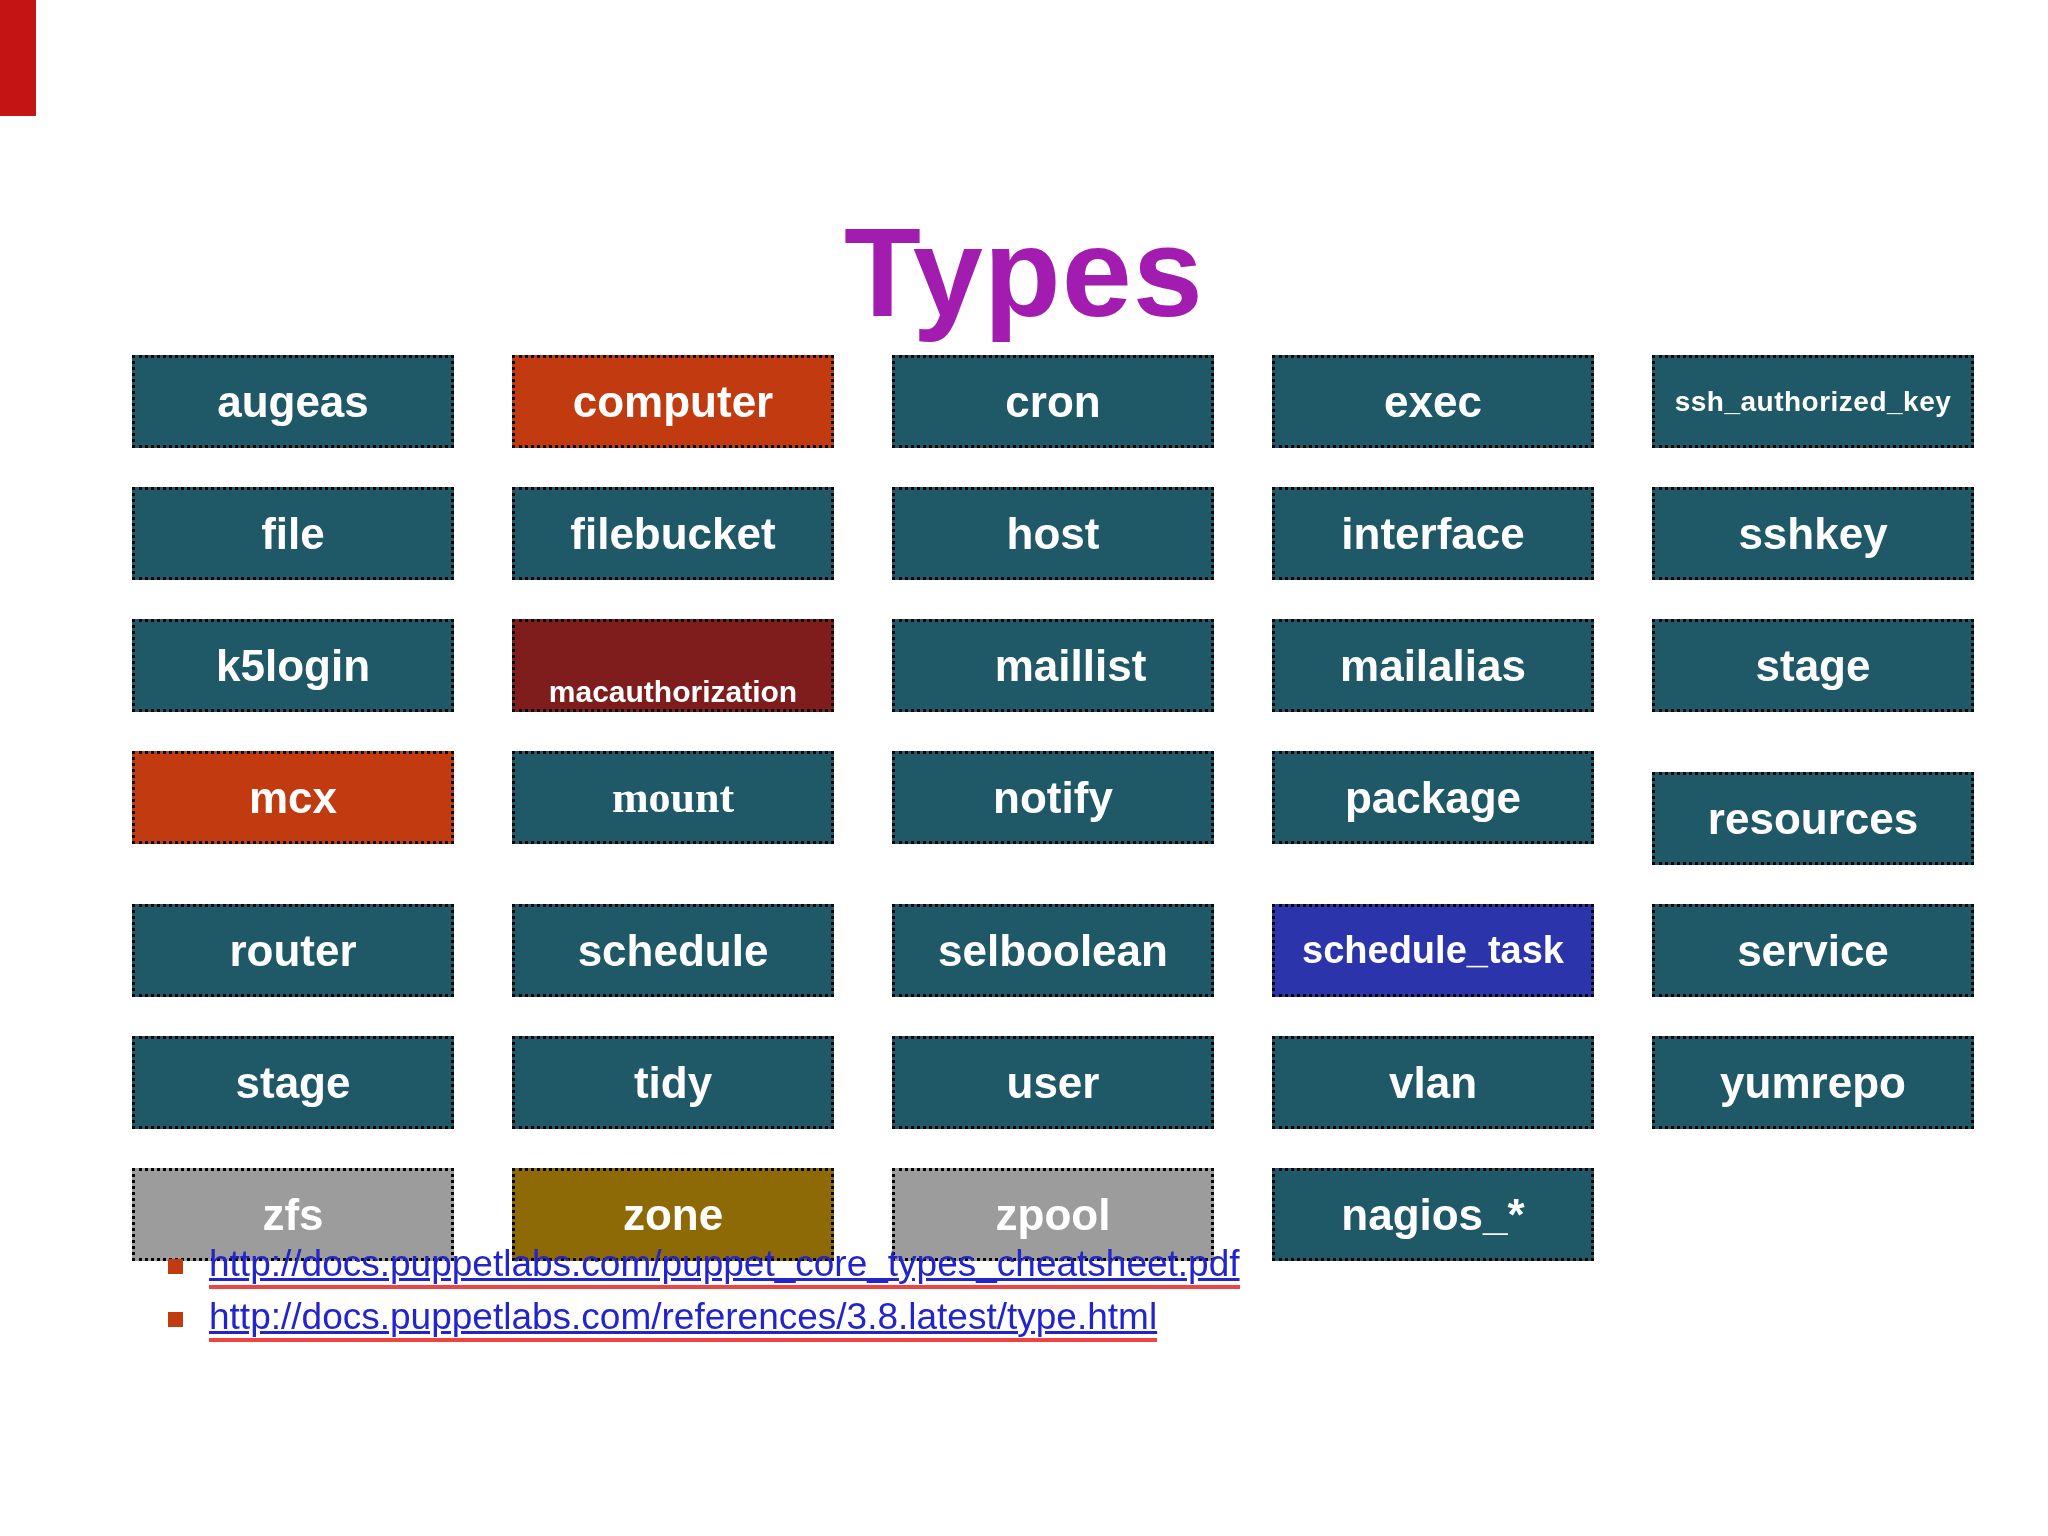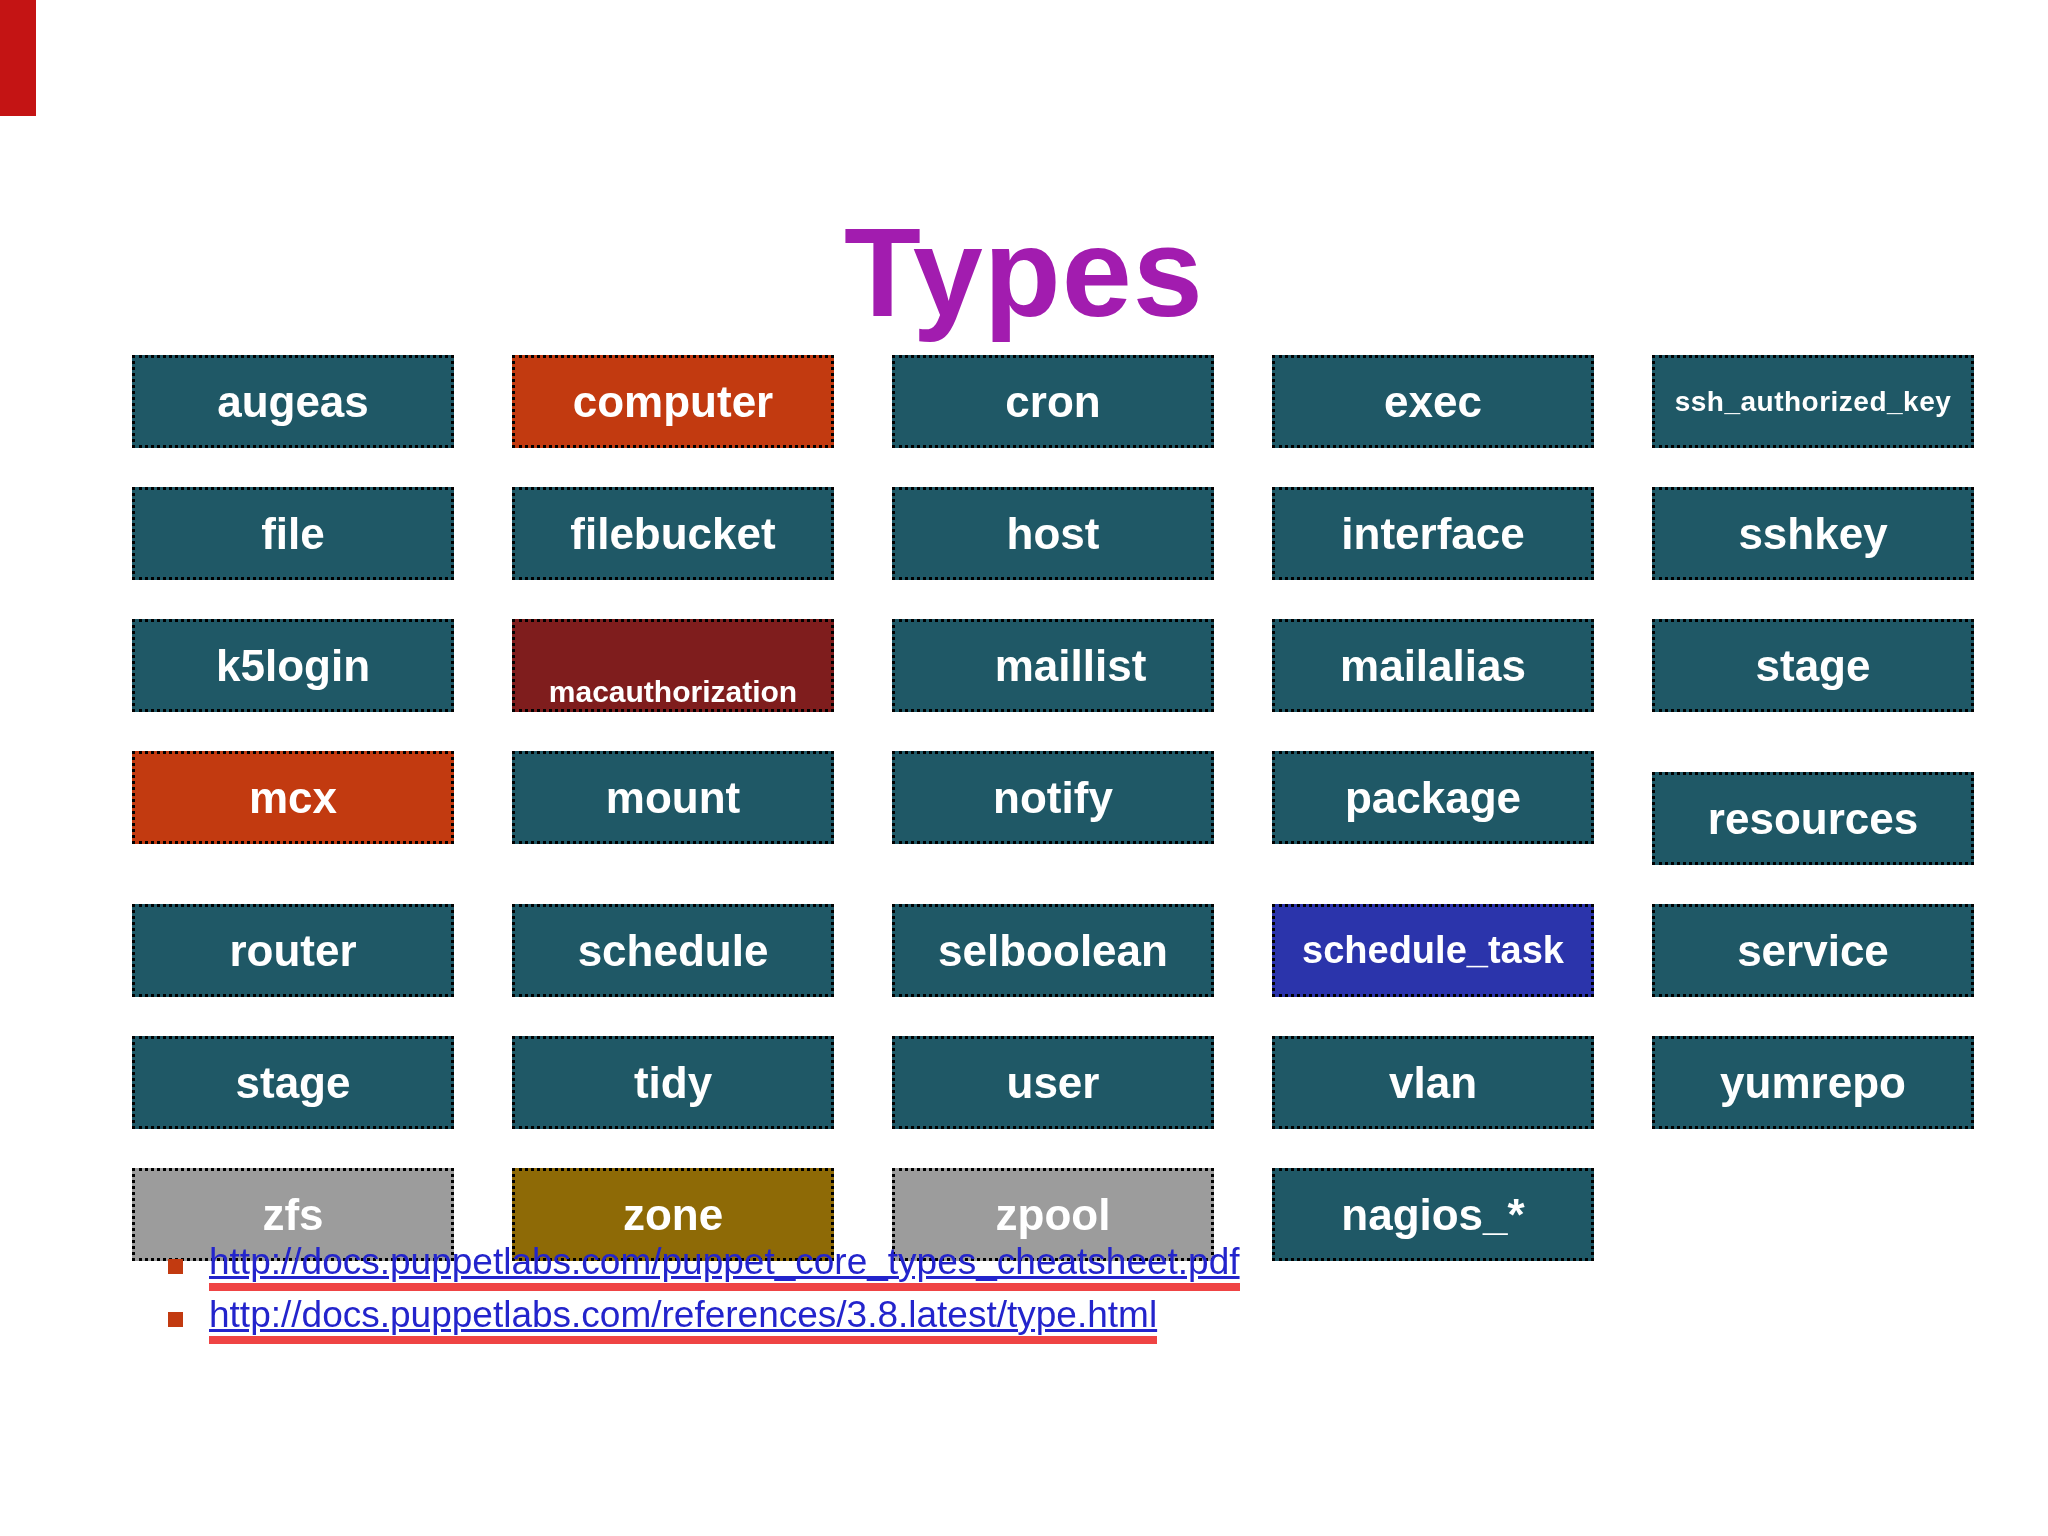--- a/index.html
+++ b/index.html
@@ -59,21 +59,21 @@
     white-space:nowrap;
   }
   .bullet{
     width:15px;height:15px;
     display:inline-block;
     margin-right:26px;
     flex:0 0 auto;
   }
   .link-underline-wrap{
     display:inline-block;
-    border-bottom:8px solid #ef4444;
+    border-bottom:4px solid #ef4444;
     padding-bottom:1px;
     line-height:1.1;
   }
   .link-row a{
     font-size:37px;
     color:#2324cc;
     text-decoration:underline;
     font-weight:normal;
   }
 </style>
@@ -126,21 +126,21 @@
     </div>
     <div class="type-box lg" style="background: rgb(31, 88, 102);">
       <span>mailalias</span>
     </div>
     <div class="type-box lg" style="background: rgb(31, 88, 102);">
       <span>stage</span>
     </div>
     <div class="type-box lg" style="background: rgb(194, 58, 16);">
       <span>mcx</span>
     </div>
-    <div class="type-box lg" style="background: rgb(31, 88, 102);">
+    <div class="type-box lg" style="background: rgb(31, 88, 102); font-family: Liberation Serif, serif;">
       <span>mount</span>
     </div>
     <div class="type-box lg" style="background: rgb(31, 88, 102);">
       <span>notify</span>
     </div>
     <div class="type-box lg" style="background: rgb(31, 88, 102);">
       <span>package</span>
     </div>
     <div class="type-box lg" style="background: rgb(31, 88, 102); margin-top: 21px;">
       <span>resources</span>

